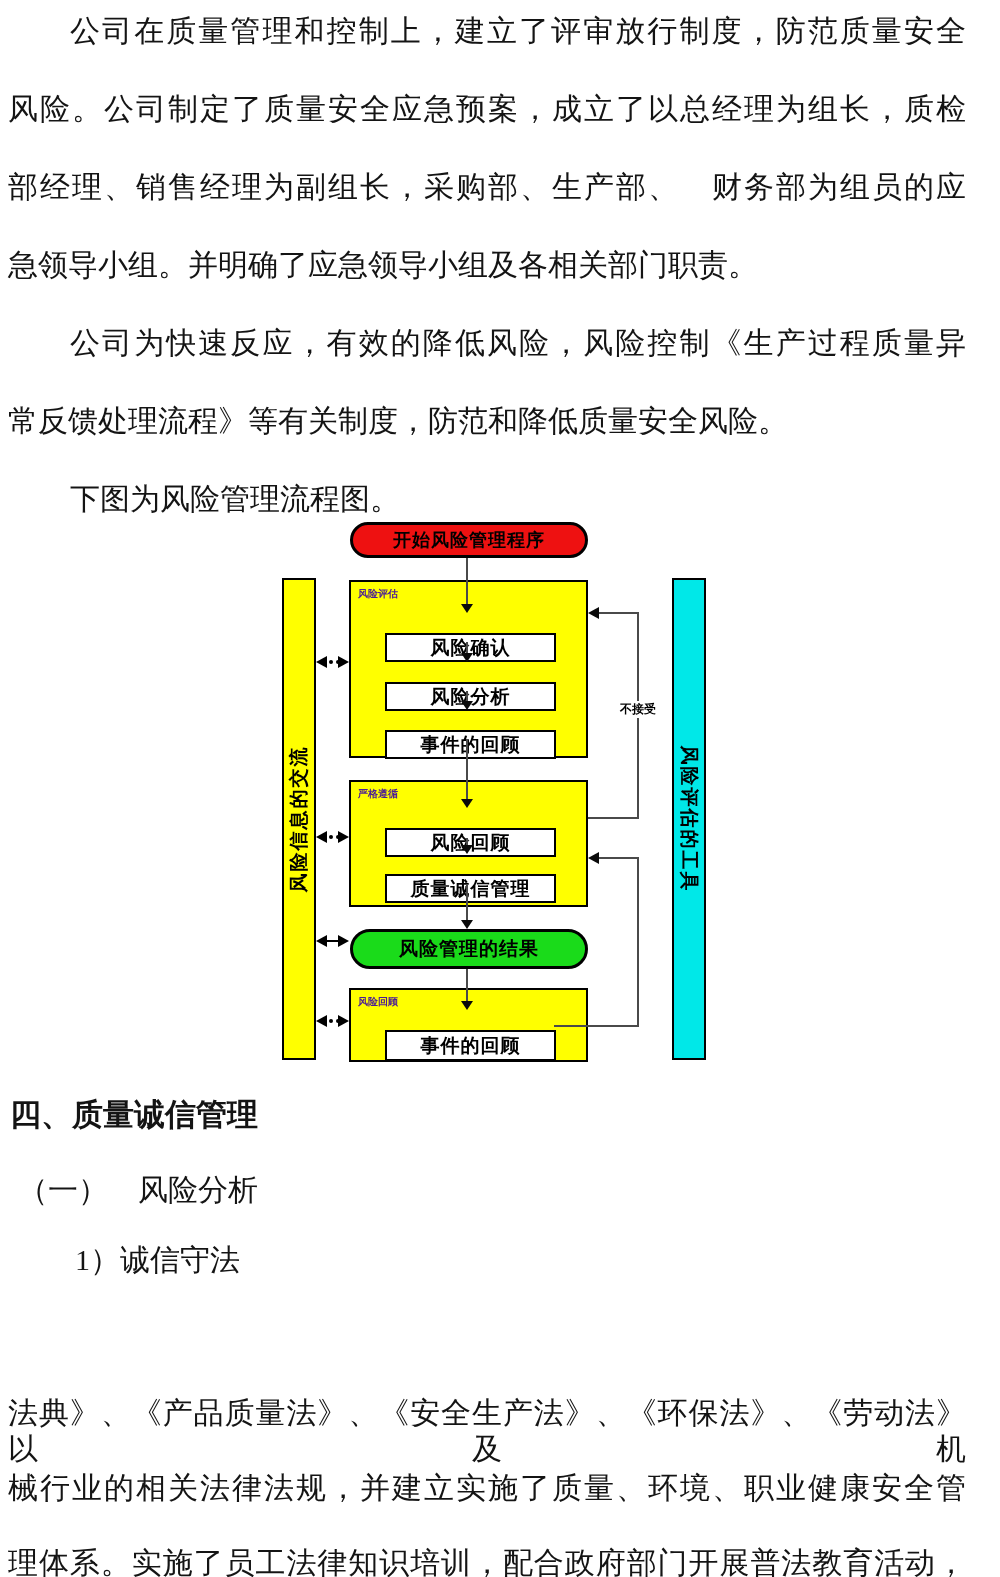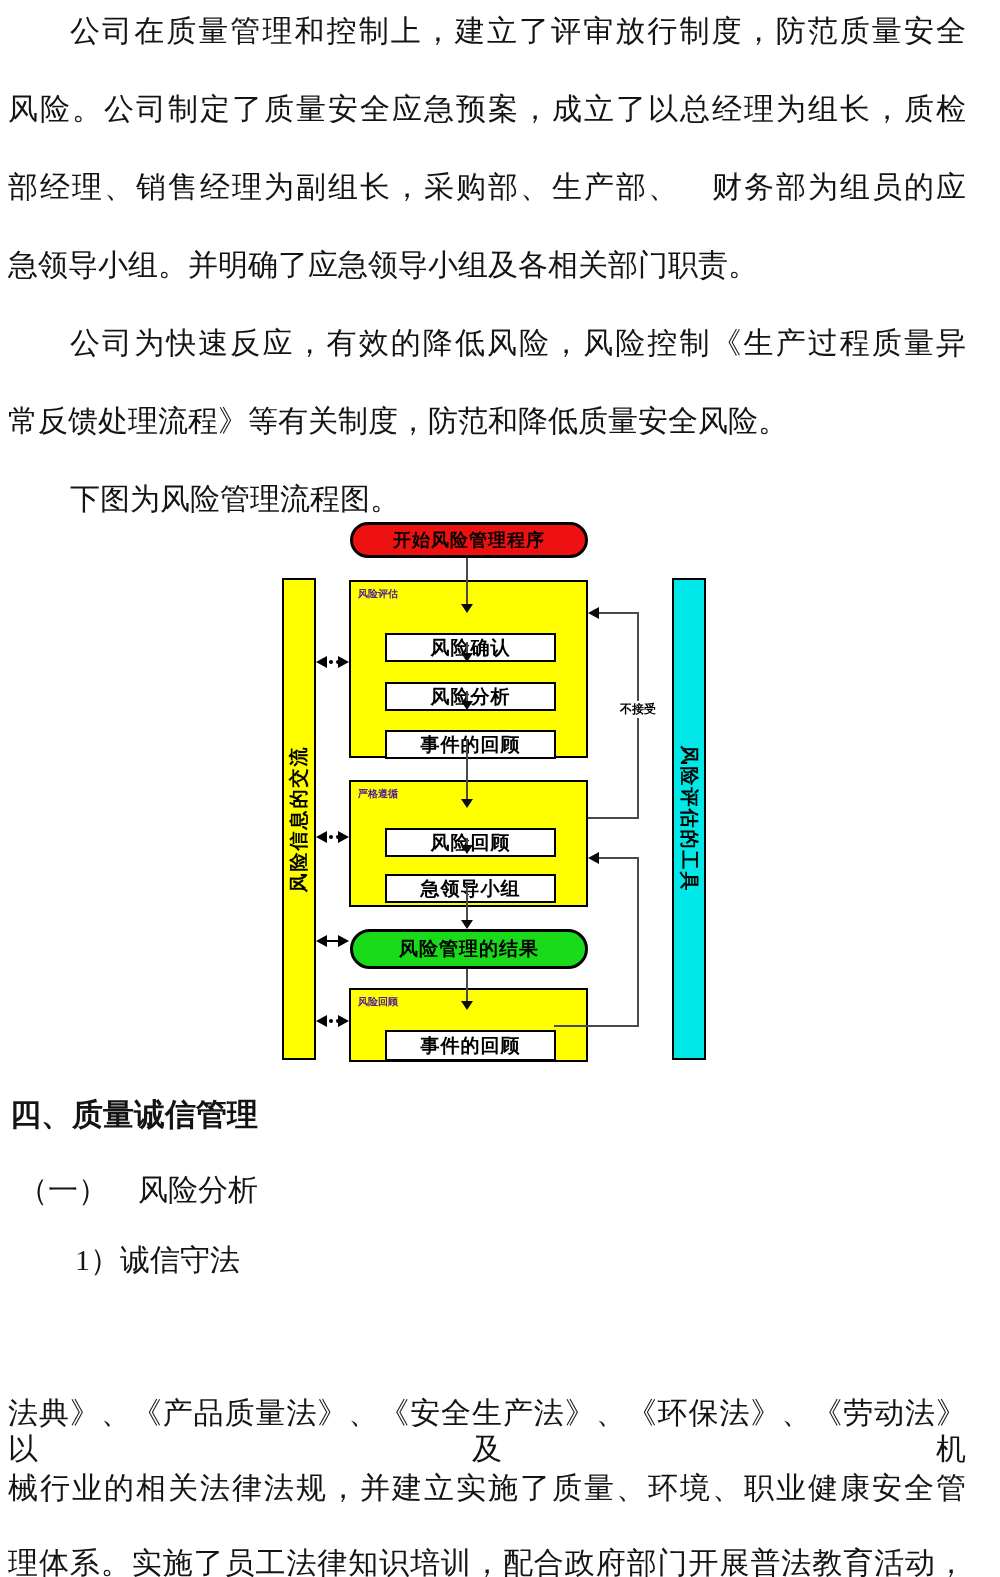--- a/index.html
+++ b/index.html
@@ -130,21 +130,21 @@
     <div class="group" style="left:349px;top:580px;width:239px;height:178px">
       <span class="group-label">风险评估</span>
       <div class="step" style="top:33px">风险确认</div>
       <div class="step" style="top:82px">风险分析</div>
       <div class="step" style="top:130px">事件的回顾</div>
     </div>
 
     <div class="group" style="left:349px;top:780px;width:239px;height:127px">
       <span class="group-label">严格遵循</span>
       <div class="step" style="top:28px">风险回顾</div>
-      <div class="step" style="top:74px">急领导小组</div>
+      <div class="step" style="top:74px">质量诚信管理</div>
     </div>
 
     <div class="node stadium result" style="left:350px;top:929px;width:238px;height:40px">风险管理的结果</div>
 
     <div class="group" style="left:349px;top:988px;width:239px;height:74px">
       <span class="group-label">风险回顾</span>
       <div class="step" style="top:22px;height:31px">事件的回顾</div>
     </div>
 
     <div class="vseg" style="left:466px;top:558px;height:51px"></div>

